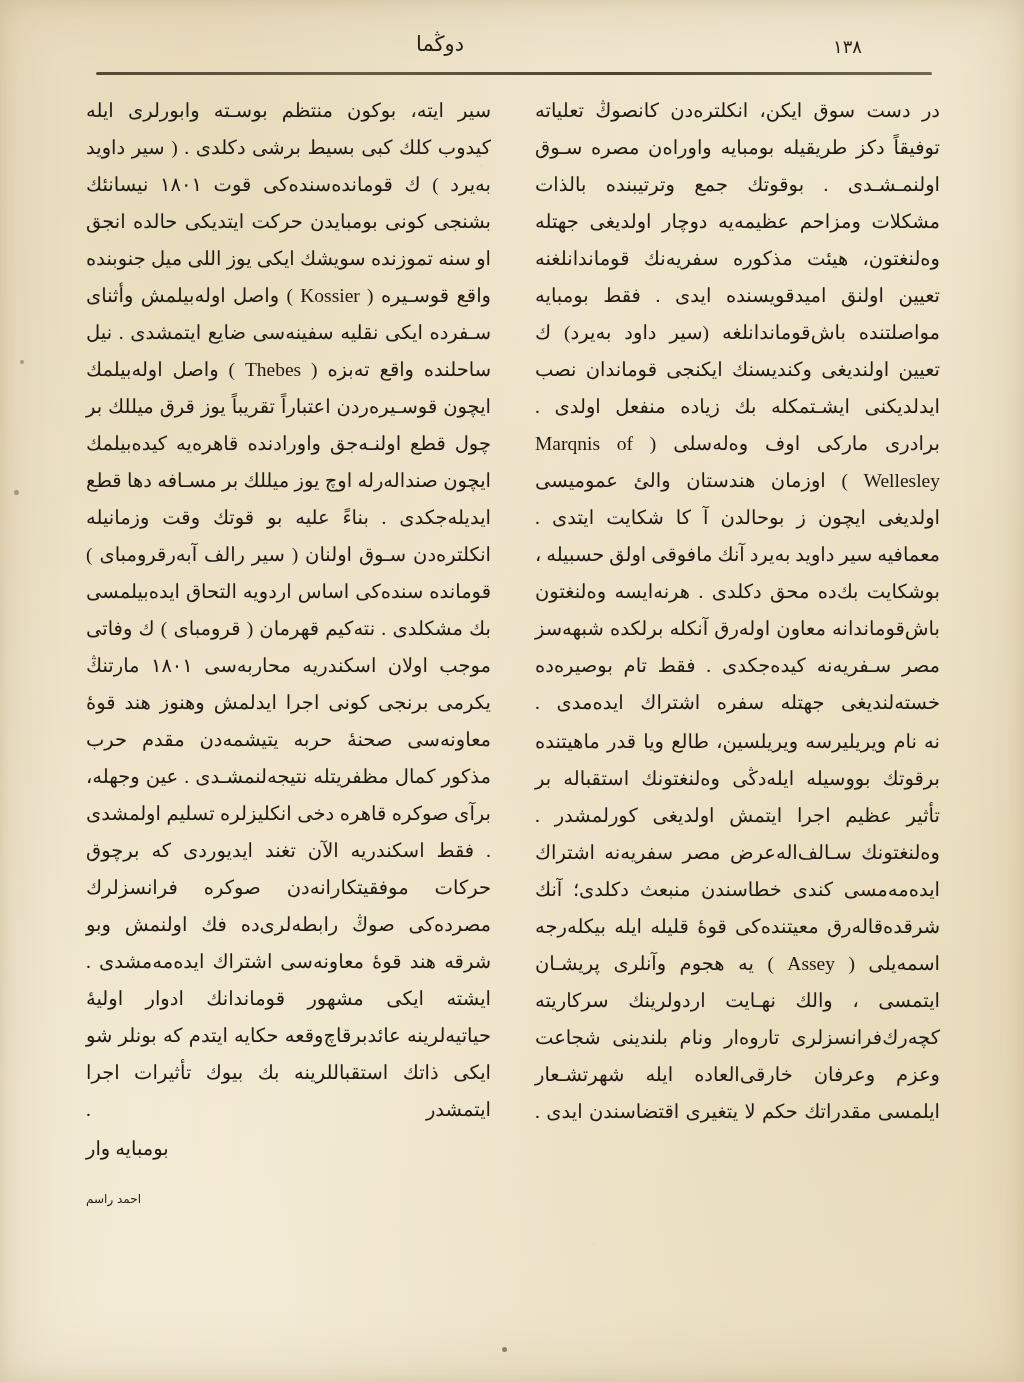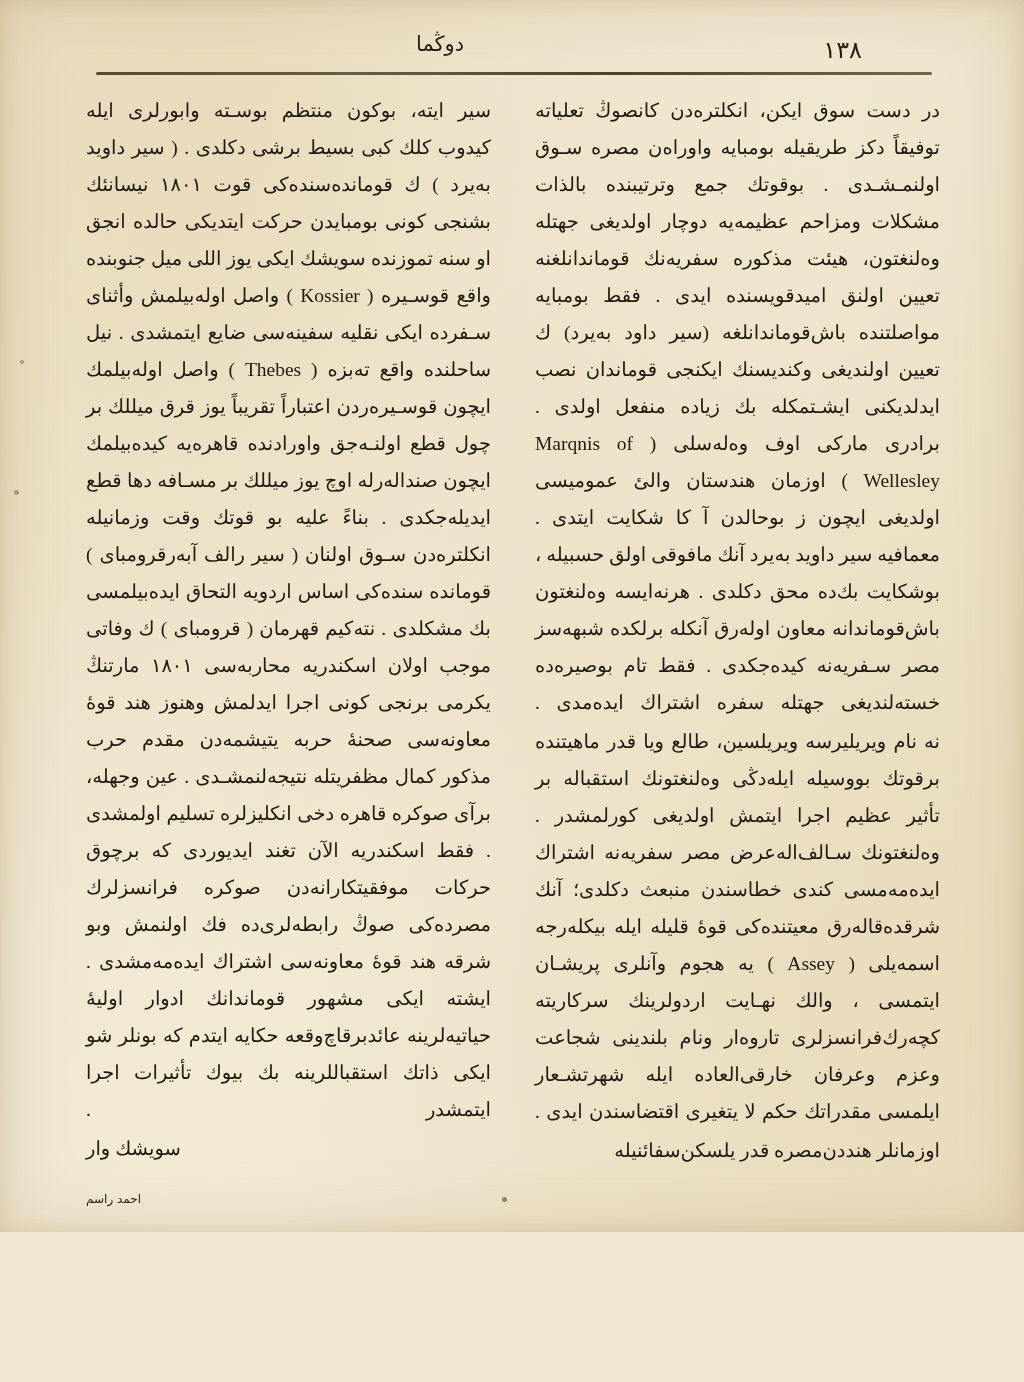--- a/index.html
+++ b/index.html
@@ -3,21 +3,21 @@
 <meta charset="utf-8">
 <style>
   html, body {
     margin: 0;
     padding: 0;
     background: #f0e7d2;
   }
   .page {
     position: relative;
     width: 1024px;
-    height: 1232px;
+    height: 1382px;
     background: #f2e9d4;
     background-image:
       radial-gradient(ellipse at 20% 10%, rgba(225,208,170,0.55) 0%, rgba(240,232,210,0) 55%),
       radial-gradient(ellipse at 85% 80%, rgba(228,212,176,0.5) 0%, rgba(240,232,210,0) 60%),
       linear-gradient(100deg, #efe5cd 0%, #f4ecd8 40%, #ece1c6 100%);
     overflow: hidden;
     font-family: "DejaVu Sans", sans-serif;
     box-sizing: border-box;
   }
   
@@ -46,21 +46,21 @@
     top: 28px;
     left: 96px;
     right: 92px;
     height: 40px;
     direction: rtl;
   }
   .folio {
     position: absolute;
     right: 70px;
     top: 8px;
-    font-size: 24px;
+    font-size: 18px;
     color: #231d12;
     letter-spacing: 1px;
     font-family: "DejaVu Sans", sans-serif;
   }
   .running-title {
     position: absolute;
     left: 320px;
     top: 4px;
     font-size: 21px;
     color: #241e13;
@@ -143,26 +143,25 @@
     <div class="running-title">دوڭما</div>
     <div class="folio">١٣٨</div>
   </div>
   <div class="rule"></div>
 
   <div class="columns">
 
     <div class="col">
       <p>در دست سوق ایکن، انکلترەدن كانصوڭ تعلیاته توفیقاً دكز طریقیله بومبایه واوراەن مصرە سـوق اولنمـشـدی . بوقوتك جمع وترتیبنده بالذات مشكلات ومزاحم عظیمەیه دوچار اولدیغی جهتله وەلنغتون، هیئت مذكورە سفریەنك قوماندانلغنه تعیین اولنق امیدقویسنده ایدی . فقط بومبایه مواصلتنده باش‌قوماندانلغه (سیر داود بەیرد) ك تعیین اولندیغی وكندیسنك ایكنجی قوماندان نصب ایدلدیكنی ایشـتمكله بك زیادە منفعل اولدی . برادری ماركی اوف وەلەسلی ( Marqnis of Wellesley ) اوزمان هندستان والئ عمومیسی اولدیغی ایچون ز بوحالدن آ كا شكایت ایتدی . معمافیه سیر داوید بەیرد آنك مافوقی اولق حسبیله ، بوشكایت بك‌دە محق دكلدی . هرنەایسه وەلنغتون باش‌قوماندانه معاون اولەرق آنكله برلكده شبهەسز مصر سـفریەنه كیدەجكدی . فقط تام بوصیرەدە خسته‌لندیغی جهتله سفرە اشتراك ایدەمدی .</p>
       <p>نه نام ویریلیرسه ویریلسین، طالع ویا قدر ماهیتنده برقوتك بووسیله ایلەدڭی وەلنغتونك استقباله بر تأثیر عظیم اجرا ایتمش اولدیغی كورلمشدر . وەلنغتونك سـالف‌الەعرض مصر سفریەنه اشتراك ایدەمەمسی كندی خطاسندن منبعث دكلدی؛ آنك شرقدەقاله‌رق معیتنده‌كی قوۀ قلیله ایله بیكلەرجه اسمەیلی ( Assey ) یه هجوم وآنلری پریشـان ایتمسی ، والك نهـایت اردولرینك سركاریته كچەرك‌فرانسزلری تاروەار ونام بلندینی شجاعت وعزم وعرفان خارقی‌العادە ایله شهرتشـعار ایلمسی مقدراتك حكم لا یتغیری اقتضاسندن ایدی .</p>
-      <p class="lastline-right">اوزمانلر هنددن‌مصرە قدر یلسكن‌سفائنیله</p>
     </div>
 
     <div class="col">
       <p>سیر ایتە، بوكون منتظم بوسـته وابورلری ایله كیدوب كلك كبی بسیط برشی دكلدی . ( سیر داوید بەیرد ) ك قومانده‌سنده‌كی قوت ١٨٠١ نیسانئك بشنجی كونی بومبایدن حركت ایتدیكی حالده انجق او سنه تموزنده سویشك ایكی یوز اللی میل جنوبنده واقع قوسـیرە ( Kossier ) واصل اولەبیلمش وأثنای سـفردە ایكی نقلیه سفینەسی ضایع ایتمشدی . نیل ساحلنده واقع تەبزه ( Thebes ) واصل اولەبیلمك ایچون قوسـیرەردن اعتباراً تقریباً یوز قرق میللك بر چول قطع اولنـەجق واورادنده قاهرەیه كیدەبیلمك ایچون صندالەرله اوچ یوز میللك بر مسـافه دها قطع ایدیله‌جكدی . بناءً علیه بو قوتك وقت وزمانیله انكلترەدن سـوق اولنان ( سیر رالف آبەرقرومبای ) قوماندە سنده‌كی اساس اردویه التحاق ایدەبیلمسی بك مشكلدی . نتەكیم قهرمان ( قرومبای ) ك وفاتی موجب اولان اسكندریه محاربه‌سی ١٨٠١ مارتنڭ یكرمی برنجی كونی اجرا ایدلمش وهنوز هند قوۀ معاونەسی صحنهٔ حربه یتیشمەدن مقدم حرب مذكور كمال مظفریتله نتیجه‌لنمشـدی . عین وجهله، برآی صوكرە قاهرە دخی انكلیزلره تسلیم اولمشدی . فقط اسكندریه الآن تغند ایدیوردی كه برچوق حركات موفقیتكارانەدن صوكرە فرانسزلرك مصردە‌كی صوڭ رابطه‌لری‌دە فك اولنمش وبو شرقه هند قوۀ معاونەسی اشتراك ایدەمەمشدی . ایشته ایكی مشهور قوماندانك ادوار اولیهٔ حیاتیەلرینه عائدبرقاچ‌وقعه حكایه ایتدم كه بونلر شو ایكی ذاتك استقباللرینه بك بیوك تأثیرات اجرا ایتمشدر .</p>
-      <p class="lastline-left">سویشك وار</p>
+      <p class="lastline-left">بومبایه وار</p>
       <div class="signature">احمد راسم</div>
     </div>
 
   </div>
 
   <div class="dot d1"></div>
   <div class="dot d2"></div>
   <div class="bottom-mark"></div>
   <div class="edge-shadow"></div>
 </div>

